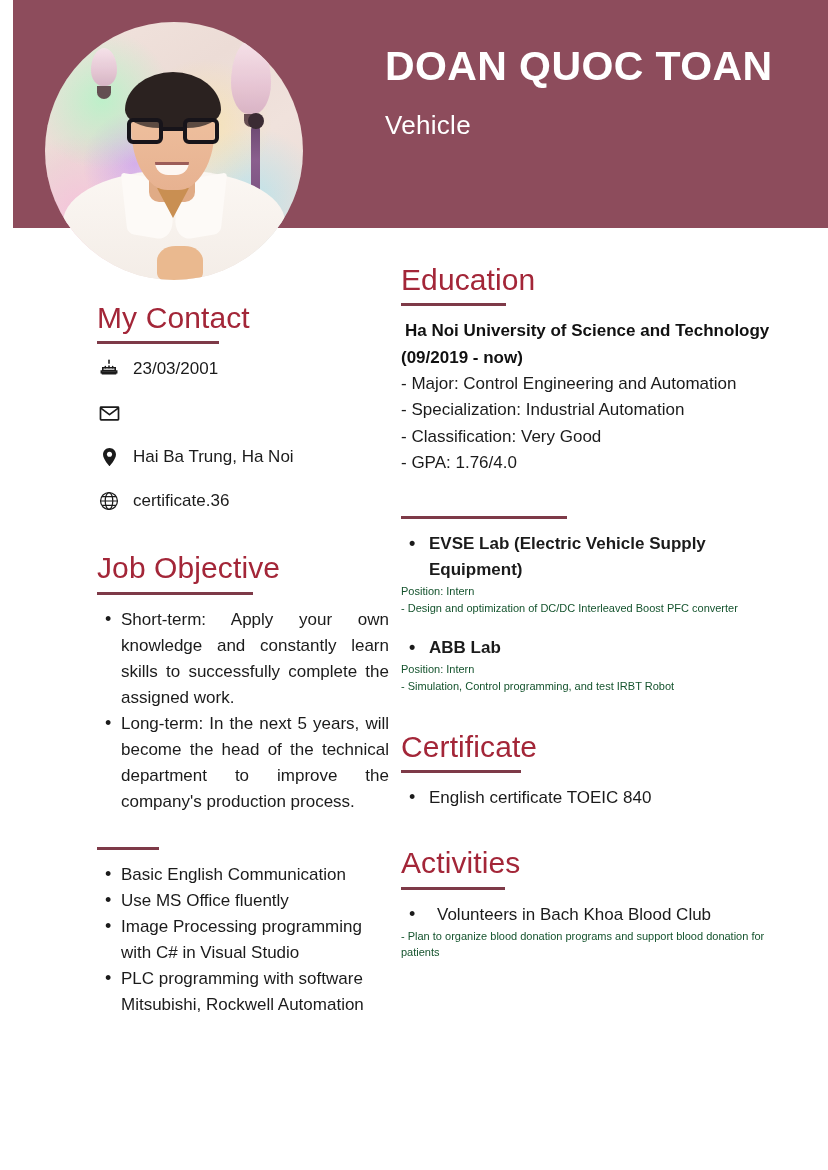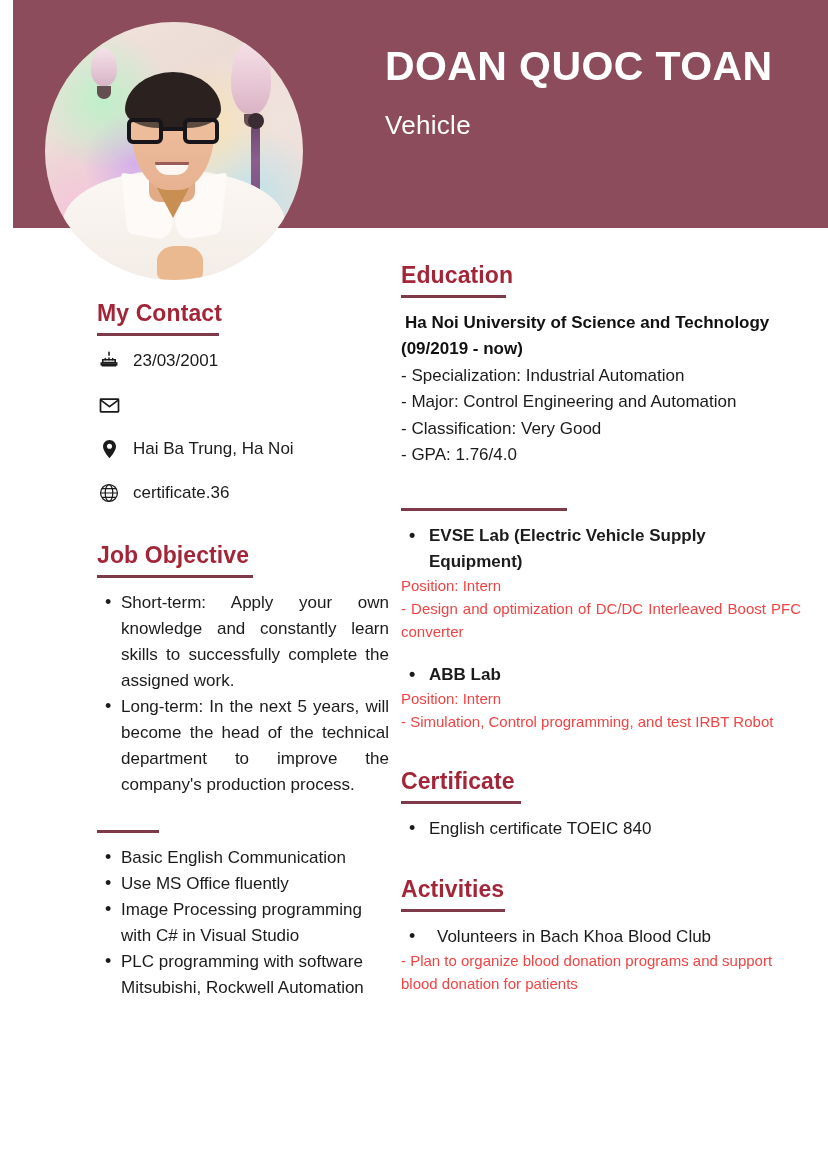--- a/index.html
+++ b/index.html
@@ -123,21 +123,21 @@
     background:#eab98f; border-radius:40% 40% 26% 26%;
   }
 
   
   .col-left  { position:absolute; left:84px; top:300px; width:292px; }
   .col-right { position:absolute; left:388px; top:262px; width:400px; }
 
   
   .sec { margin-bottom:0; }
   .sec-head {
-    color:#a32638; font-size:23px; font-weight:700;
+    color:#a32638; font-size:30px; font-weight:400;
     letter-spacing:0.1px; line-height:1.18; white-space:nowrap;
   }
   .sec-rule {
     height:3px; background:#7e3a48; margin-top:6px; margin-bottom:12px;
   }
   .rule-w-contact   { width:122px; }
   .rule-w-objective { width:156px; }
   .rule-w-skills    { width:62px; }
   .rule-w-education { width:105px; }
   .rule-w-job       { width:166px; }
@@ -166,21 +166,21 @@
     margin-bottom:0px;
   }
   .li::before {
     content:"•"; position:absolute; left:8px; top:-1px;
     font-size:18px; color:#1b1b1b;
   }
   .li.justify { text-align:justify; }
   .li.bold { font-weight:700; }
 
   .para {
-    font-size:15px; color:#ef4444; line-height:1.53;
+    font-size:11px; color:#14532d; line-height:1.53;
   }
   .para.justify { text-align:justify; }
 
   .edu-title {
     font-size:17px; font-weight:700; color:#111;
     line-height:1.55; padding-left:4px;
   }
   .edu-line { font-size:17px; color:#1b1b1b; line-height:1.55; }
   .gap-md { height:18px; }
   .gap-lg { height:26px; }
@@ -291,22 +291,22 @@
 
   </div>
 
   <div class="col-right">
 
     <div class="sec">
       <div class="sec-head">Education</div>
       <div class="sec-rule rule-w-education"></div>
       <div class="edu-title">Ha Noi University of Science and Technology</div>
       <div class="edu-title" style="padding-left:0">(09/2019 - now)</div>
+      <div class="edu-line">- Major: Control Engineering and Automation</div>
       <div class="edu-line">- Specialization: Industrial Automation</div>
-      <div class="edu-line">- Major: Control Engineering and Automation</div>
       <div class="edu-line">- Classification: Very Good</div>
       <div class="edu-line">- GPA: 1.76/4.0</div>
     </div>
 
     <div class="gap-xl"></div>
 
     <div class="sec">
       <div class="sec-rule rule-w-job"></div>
 
       <div>

